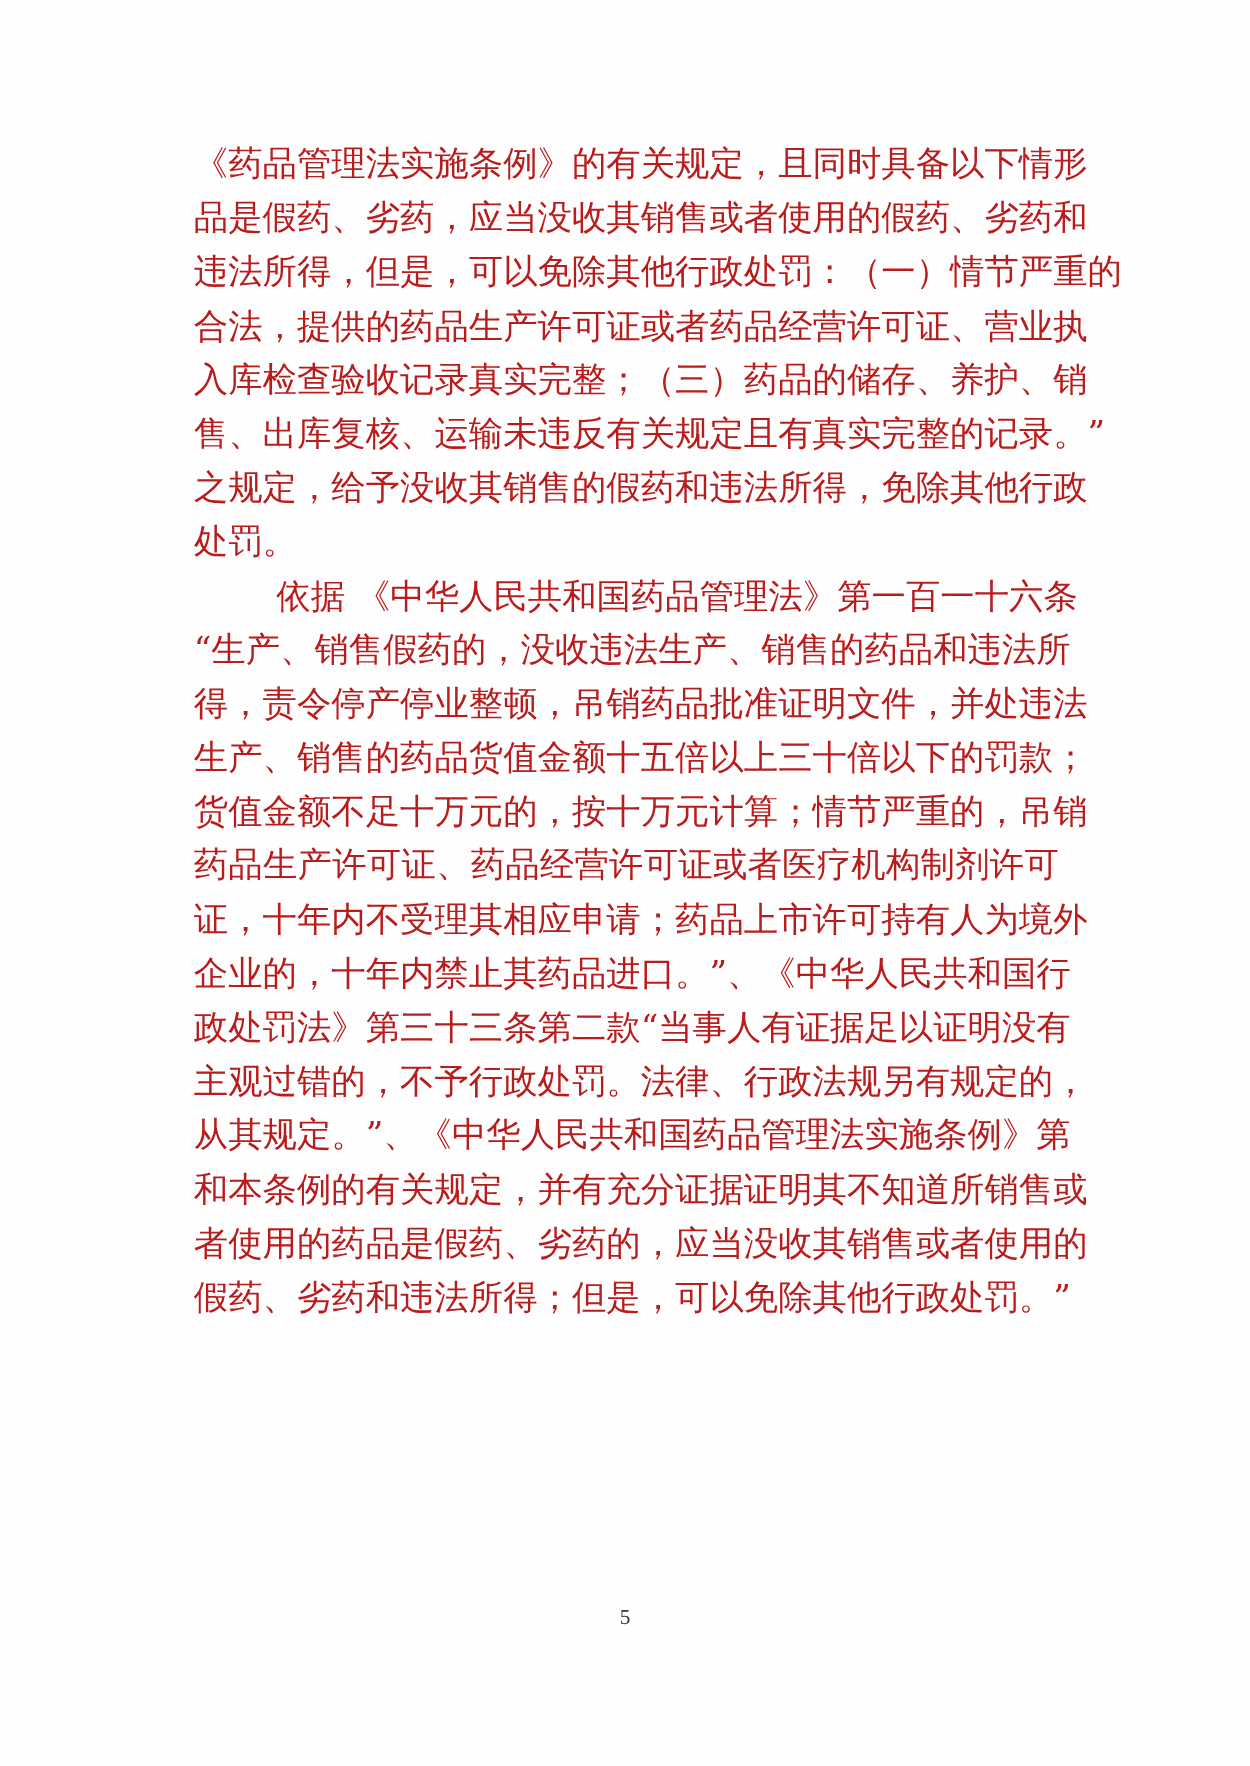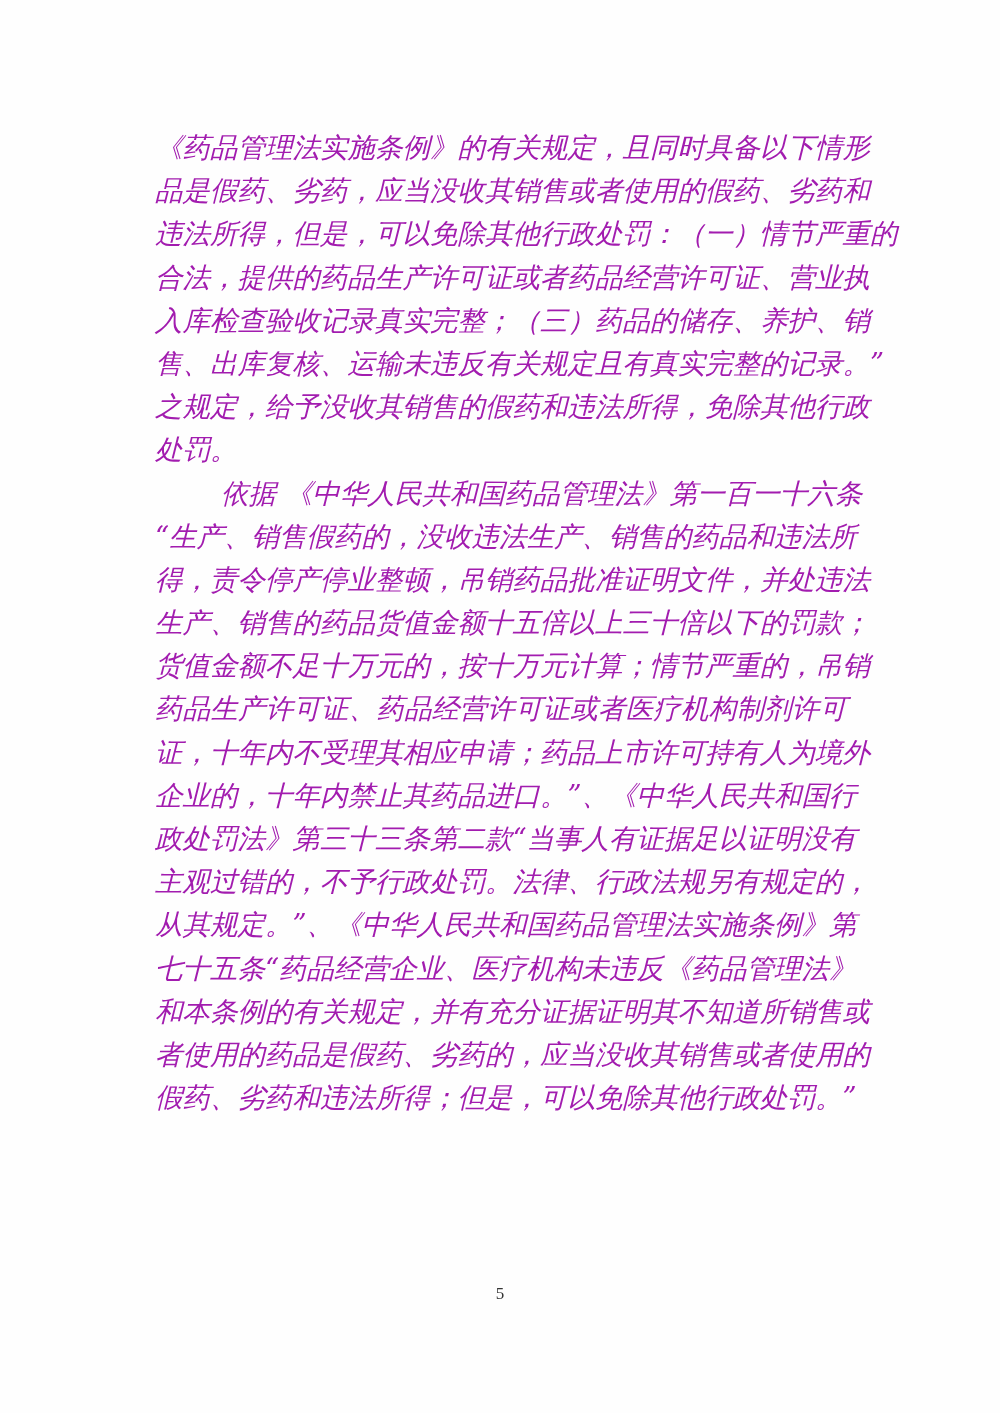--- a/index.html
+++ b/index.html
@@ -2,24 +2,23 @@
 <html><head>
 <meta charset="utf-8">
 <style>
   html, body { margin: 0; padding: 0; background: #ffffff; }
   body { width: 1000px; height: 1413px; position: relative; overflow: hidden; }
   .page {
     position: absolute; left: 0; top: 0; width: 1000px; height: 1413px;
     background: #fefefe;
   }
   .text-block {
-    position: absolute; left: 155px; top: 126px; width: 692px;
+    position: absolute; left: 155px; top: 110px; width: 692px;
     font-family: "DejaVu Serif", "Liberation Serif", serif;
-    color: #a21caf;
-    font-style: italic;
+    color: #b91c1c;
   }
   .line {
     height: 43.2px; line-height: 43.2px;
     font-size: 27.5px; white-space: nowrap;
     text-align: justify; text-align-last: justify;
     letter-spacing: 0px;
   }
   .line.last { text-align-last: left; }
   .line.indent { padding-left: 66px; }
   .page-number {
@@ -48,20 +47,19 @@
     <div class="line">“生产、销售假药的，没收违法生产、销售的药品和违法所</div>
     <div class="line">得，责令停产停业整顿，吊销药品批准证明文件，并处违法</div>
     <div class="line">生产、销售的药品货值金额十五倍以上三十倍以下的罚款；</div>
     <div class="line">货值金额不足十万元的，按十万元计算；情节严重的，吊销</div>
     <div class="line">药品生产许可证、药品经营许可证或者医疗机构制剂许可</div>
     <div class="line">证，十年内不受理其相应申请；药品上市许可持有人为境外</div>
     <div class="line">企业的，十年内禁止其药品进口。”、《中华人民共和国行</div>
     <div class="line">政处罚法》第三十三条第二款“当事人有证据足以证明没有</div>
     <div class="line">主观过错的，不予行政处罚。法律、行政法规另有规定的，</div>
     <div class="line">从其规定。”、《中华人民共和国药品管理法实施条例》第</div>
-    <div class="line">七十五条“药品经营企业、医疗机构未违反《药品管理法》</div>
     <div class="line">和本条例的有关规定，并有充分证据证明其不知道所销售或</div>
     <div class="line">者使用的药品是假药、劣药的，应当没收其销售或者使用的</div>
     <div class="line">假药、劣药和违法所得；但是，可以免除其他行政处罚。”</div>
   </div>
 
   <div class="page-number">5</div>
 </div>
 
 </body></html>

